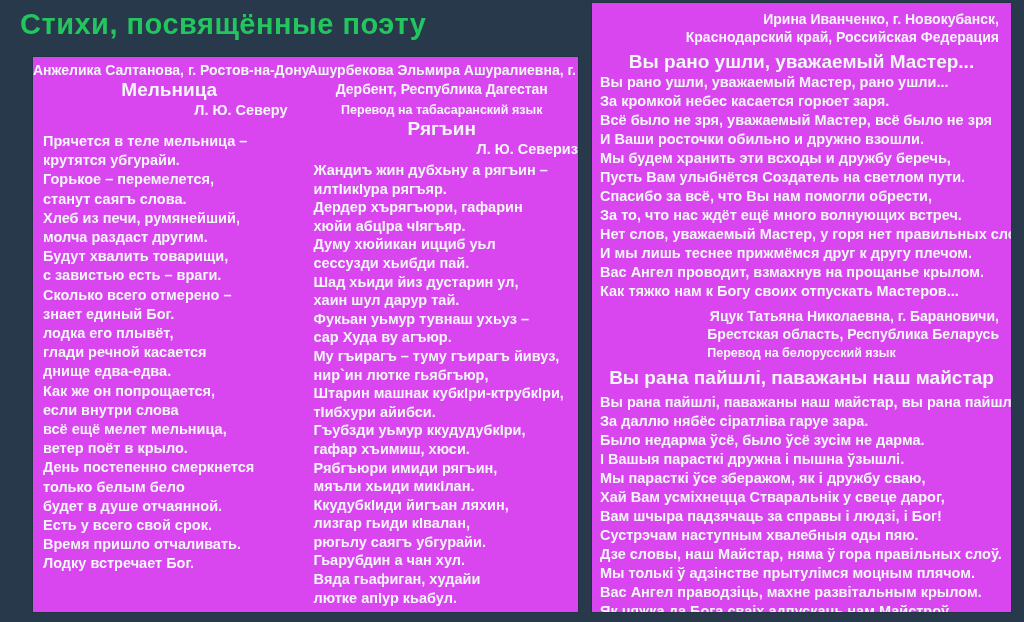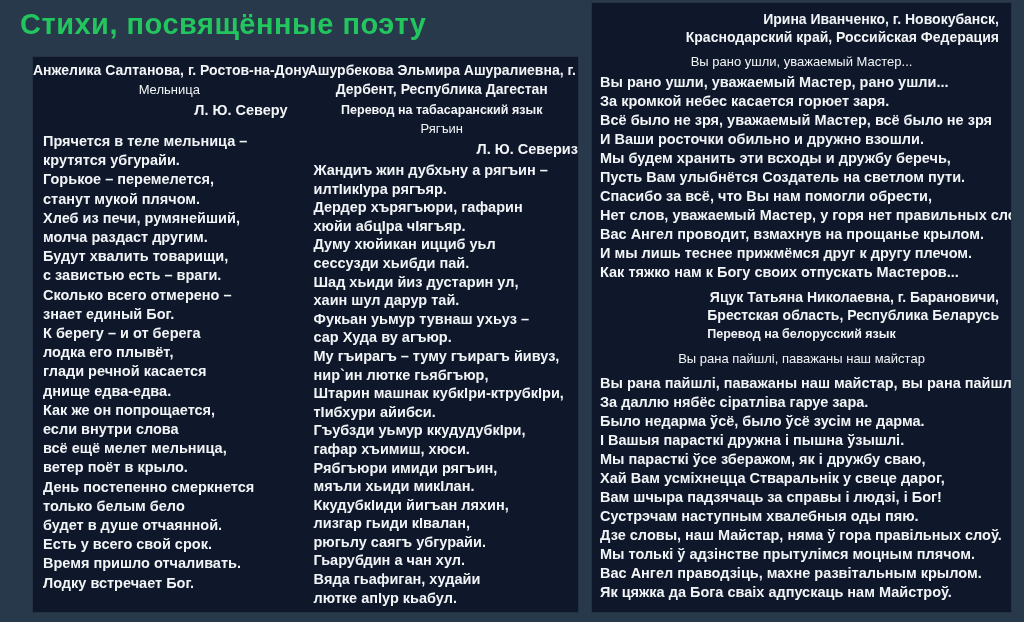--- a/index.html
+++ b/index.html
@@ -10,32 +10,32 @@
     overflow:hidden;position:relative;
   }
   .page-title{
     position:absolute;left:20px;top:8px;margin:0;
     font-family:Liberation Sans, sans-serif;
     font-size:29px;font-weight:bold;color:#22c55e;
     letter-spacing:0.5px;white-space:nowrap;
   }
   .panel{
     position:absolute;
-    background:#0f172a;
+    background:#d946ef;
     box-shadow:0 0 0 1px rgba(0,0,0,0.10);
     color:#f2f5f7;
     overflow:hidden;
   }
   .panel-left{left:33px;top:57px;width:545px;height:555px;display:flex;}
   .panel-right{left:592px;top:3px;width:419px;height:609px;padding-top:7px;box-sizing:border-box;}
   .col{width:50%;box-sizing:border-box;padding-top:4px;}
   .author{font-size:14px;font-weight:bold;line-height:19px;text-align:center;white-space:nowrap;}
   .author.right{text-align:right;}
   .note{font-size:12.5px;font-weight:bold;line-height:17px;text-align:center;margin-top:3px;white-space:nowrap;}
-  .poem-title{font-size:13px;font-weight:normal;line-height:20px;text-align:center;white-space:nowrap;}
+  .poem-title{font-size:19px;font-weight:bold;line-height:20px;text-align:center;white-space:nowrap;}
   .dedication{font-size:14.5px;font-weight:bold;line-height:20px;text-align:right;white-space:nowrap;}
   .col-a .dedication{padding-right:18px;}
   .col-b .dedication{}
   .poem-body{margin-top:12px;padding-left:10px;}
   .col-b .poem-body{margin-top:2px;padding-left:8px;}
   .poem-line{font-size:14.5px;font-weight:bold;line-height:19.2px;white-space:nowrap;}
   .col-b .poem-line{line-height:18.6px;}
   .panel-right .author{padding-right:12px;line-height:18px;}
   .panel-right .poem-title{margin-top:6px;line-height:19px;}
   .panel-right .poem-body{margin-top:2px;padding-left:8px;}
@@ -51,28 +51,27 @@
 
 <section class="panel panel-left">
   <div class="col col-a">
     <div class="author">Анжелика Салтанова, г. Ростов-на-Дону</div>
     <div class="poem-title">Мельница</div>
     <div class="dedication">Л. Ю. Северу</div>
     <div class="poem-body">
         <div class="poem-line">Прячется в теле мельница –</div>
         <div class="poem-line">крутятся убгурайи.</div>
         <div class="poem-line">Горькое – перемелется,</div>
-        <div class="poem-line">станут мукой плячом.</div>
+        <div class="poem-line">станут саягъ слова.</div>
         <div class="poem-line">Хлеб из печи, румянейший,</div>
         <div class="poem-line">молча раздаст другим.</div>
         <div class="poem-line">Будут хвалить товарищи,</div>
         <div class="poem-line">с завистью есть – враги.</div>
         <div class="poem-line">Сколько всего отмерено –</div>
         <div class="poem-line">знает единый Бог.</div>
-        <div class="poem-line">К берегу – и от берега</div>
         <div class="poem-line">лодка его плывёт,</div>
         <div class="poem-line">глади речной касается</div>
         <div class="poem-line">днище едва-едва.</div>
         <div class="poem-line">Как же он попрощается,</div>
         <div class="poem-line">если внутри слова</div>
         <div class="poem-line">всё ещё мелет мельница,</div>
         <div class="poem-line">ветер поёт в крыло.</div>
         <div class="poem-line">День постепенно смеркнется</div>
         <div class="poem-line">только белым бело</div>
         <div class="poem-line">будет в душе отчаянной.</div>
@@ -121,23 +120,24 @@
   <div class="author right">Краснодарский край, Российская Федерация</div>
   <div class="poem-title">Вы рано ушли, уважаемый Мастер...</div>
   <div class="poem-body">
       <div class="poem-line">Вы рано ушли, уважаемый Мастер, рано ушли...</div>
       <div class="poem-line">За кромкой небес касается горюет заря.</div>
       <div class="poem-line">Всё было не зря, уважаемый Мастер, всё было не зря</div>
       <div class="poem-line">И Ваши росточки обильно и дружно взошли.</div>
       <div class="poem-line">Мы будем хранить эти всходы и дружбу беречь,</div>
       <div class="poem-line">Пусть Вам улыбнётся Создатель на светлом пути.</div>
       <div class="poem-line">Спасибо за всё, что Вы нам помогли обрести,</div>
+      <div class="poem-line">За то, что нас ждёт ещё много волнующих встреч.</div>
       <div class="poem-line">Нет слов, уважаемый Мастер, у горя нет правильных слов.</div>
+      <div class="poem-line">И мы лишь теснее прижмёмся друг к другу плечом.</div>
       <div class="poem-line">Вас Ангел проводит, взмахнув на прощанье крылом.</div>
-      <div class="poem-line">И мы лишь теснее прижмёмся друг к другу плечом.</div>
       <div class="poem-line">Как тяжко нам к Богу своих отпускать Мастеров...</div>
     </div>
 
   <div class="author right author-block-2">Яцук Татьяна Николаевна, г. Барановичи,</div>
   <div class="author right">Брестская область, Республика Беларусь</div>
   <div class="note">Перевод на белорусский язык</div>
   <div class="poem-title">Вы рана пайшлі, паважаны наш майстар</div>
   <div class="poem-body poem-body-2">
       <div class="poem-line">Вы рана пайшлі, паважаны наш майстар, вы рана пайшлі.</div>
       <div class="poem-line">За даллю нябёс сіратліва гаруе зара.</div>

